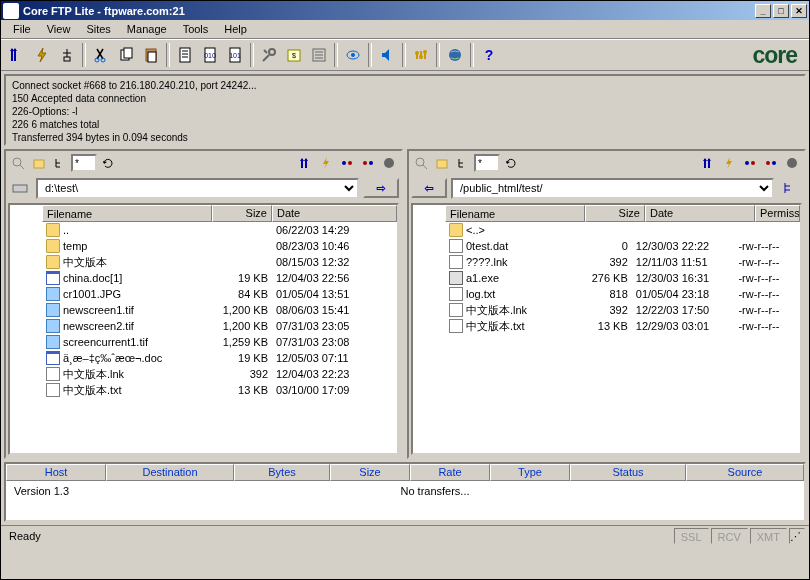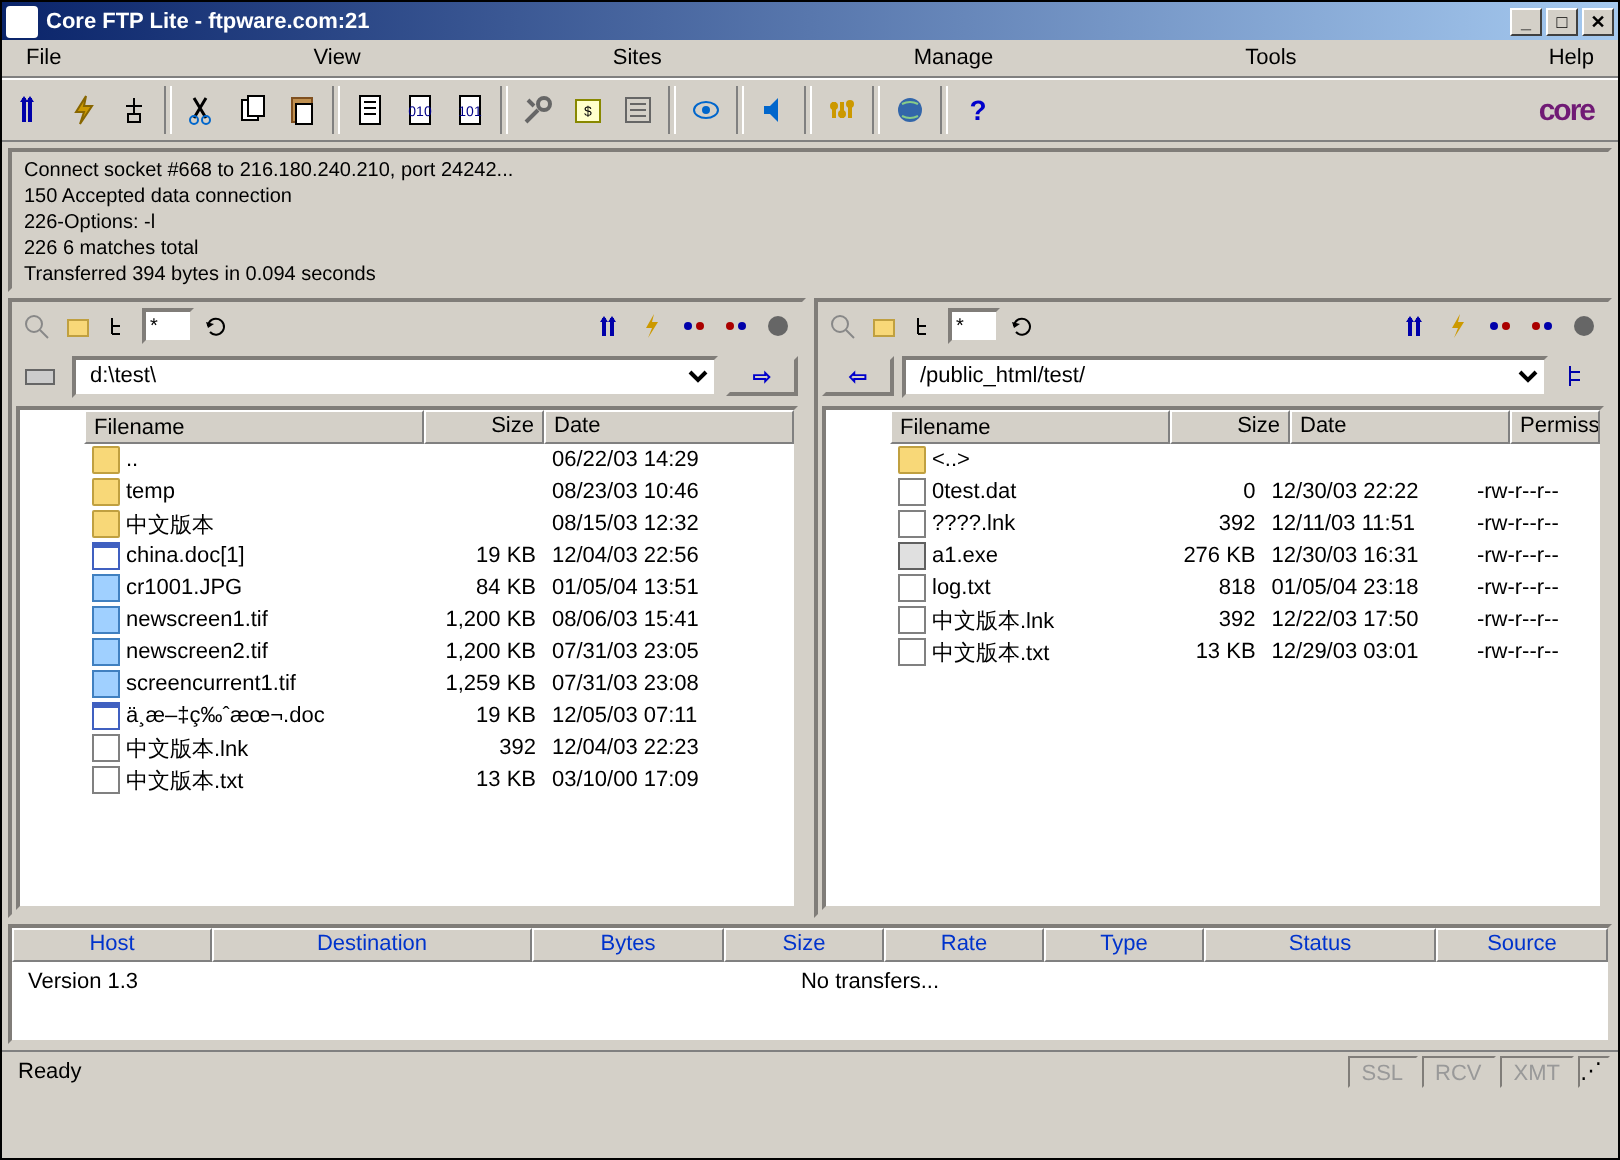--- a/index.html
+++ b/index.html
@@ -2,26 +2,26 @@
 <html><head>
 <meta charset="utf-8">
 <style>
 * { box-sizing: border-box; margin: 0; padding: 0; }
 body { font-family: Tahoma, Arial, sans-serif; font-size: 11px; background: #d4d0c8; width: 810px; height: 580px; overflow: hidden; border: 1px solid #000; }
 .titlebar { background: linear-gradient(to right, #0a246a, #a6caf0); color: #fff; height: 19px; display: flex; align-items: center; padding: 0 2px; font-weight: bold; font-size: 11px; }
 .titlebar .icon { width: 16px; height: 16px; margin-right: 4px; background: #fff; border-radius: 2px; display: inline-block; }
 .titlebar .title { flex: 1; }
 .titlebar .winbtns { display: flex; gap: 2px; }
 .winbtn { width: 16px; height: 14px; background: #d4d0c8; border: 1px solid; border-color: #fff #404040 #404040 #fff; font-size: 9px; font-family: Marlett, Arial; text-align: center; line-height: 12px; cursor: pointer; color: #000; font-weight: bold; }
-.menubar { background: #d4d0c8; height: 19px; display: flex; align-items: center; padding: 0 4px; border-bottom: 1px solid #808080; justify-content: space-between; }
+.menubar { background: #d4d0c8; height: 19px; display: flex; align-items: center; padding: 0 4px; border-bottom: 1px solid #808080; }
 .menubar span { padding: 2px 8px; cursor: pointer; }
 .toolbar { background: #d4d0c8; height: 32px; display: flex; align-items: center; padding: 2px 4px; border-top: 1px solid #fff; border-bottom: 1px solid #808080; gap: 1px; }
 .tbbtn { width: 24px; height: 24px; border: 1px solid #d4d0c8; display: flex; align-items: center; justify-content: center; cursor: pointer; }
 .tbsep { width: 4px; height: 24px; border-left: 1px solid #808080; border-right: 1px solid #fff; margin: 0 2px; }
-.logo { margin-left: auto; font-weight: bold; font-size: 15px; color: #701a75; padding-right: 8px; letter-spacing: -1px; }
+.logo { margin-left: auto; font-weight: bold; font-size: 23px; color: #14532d; padding-right: 8px; letter-spacing: -1px; }
 .log-panel { background: #d4d0c8; border: 2px inset #d4d0c8; margin: 3px; padding: 3px 6px; height: 72px; font-size: 10px; line-height: 13px; overflow: hidden; }
 .panes { display: flex; margin: 3px; gap: 4px; height: 310px; }
 .pane { flex: 1; border: 2px inset #d4d0c8; background: #d4d0c8; display: flex; flex-direction: column; overflow: hidden; }
 .pane-toolbar { height: 24px; display: flex; align-items: center; padding: 2px; gap: 1px; background: #d4d0c8; }
 .pane-toolbar .tbbtn { width: 20px; height: 20px; }
 .pane-toolbar input { width: 26px; height: 18px; border: 2px inset #d4d0c8; font-size: 10px; padding: 0 2px; }
 .path-row { height: 26px; display: flex; align-items: center; padding: 2px; gap: 4px; }
 .path-row select, .path-row .pathbox { flex: 1; height: 21px; border: 2px inset #d4d0c8; background: #fff; font-size: 11px; padding: 0 3px; }
 .arrow-btn { width: 36px; height: 20px; border: 2px outset #d4d0c8; background: #d4d0c8; display: flex; align-items: center; justify-content: center; cursor: pointer; color: #0000cc; font-weight: bold; }
 .file-list { flex: 1; background: #fff; border: 2px inset #d4d0c8; margin: 2px; overflow: auto; padding-left: 32px; }
@@ -496,21 +496,21 @@
             <div class="col-perm">-rw-r--r--</div>
           </div>
         </div>
     </div>
   </div>
 </div>
 
 <div class="transfer-panel">
   <div class="transfer-header">
     <div style="width:100px">Host</div>
-    <div style="width:160px">Destination</div>
+    <div style="width:128px">Destination</div>
     <div style="width:96px">Bytes</div>
     <div style="width:80px">Size</div>
     <div style="width:80px">Rate</div>
     <div style="width:80px">Type</div>
     <div style="width:116px">Status</div>
     <div style="flex:1">Source</div>
   </div>
   <div class="transfer-body">
     <div style="width:60px">Version 1.3</div>
     <div style="flex:1;text-align:center">No transfers...</div>

